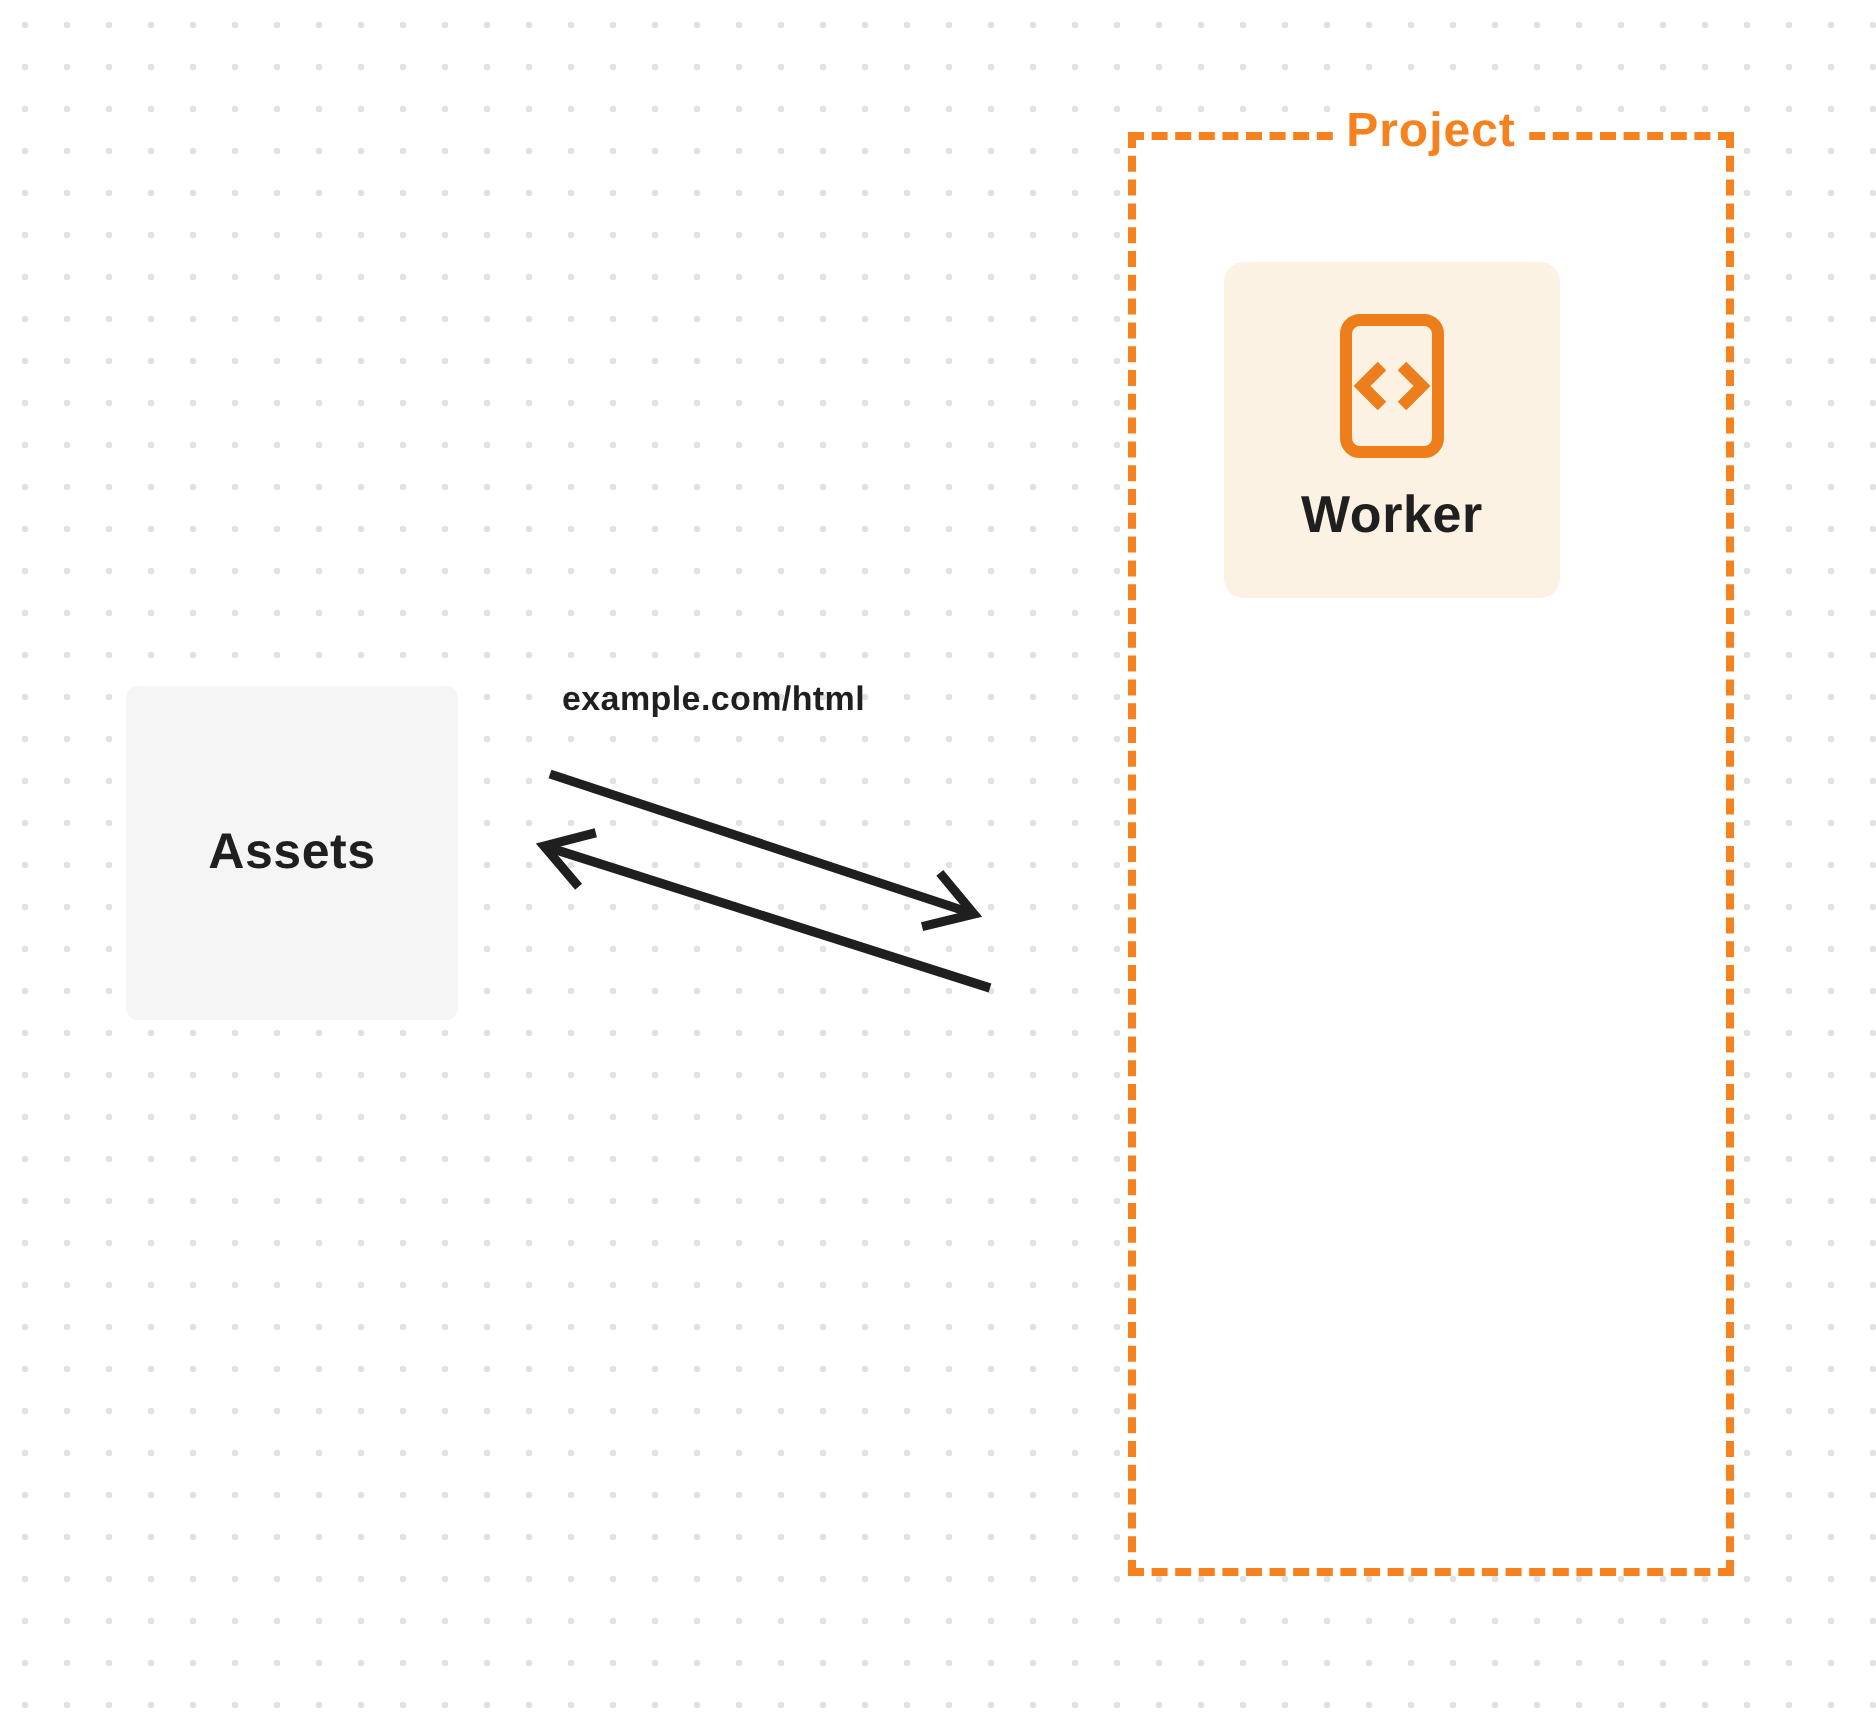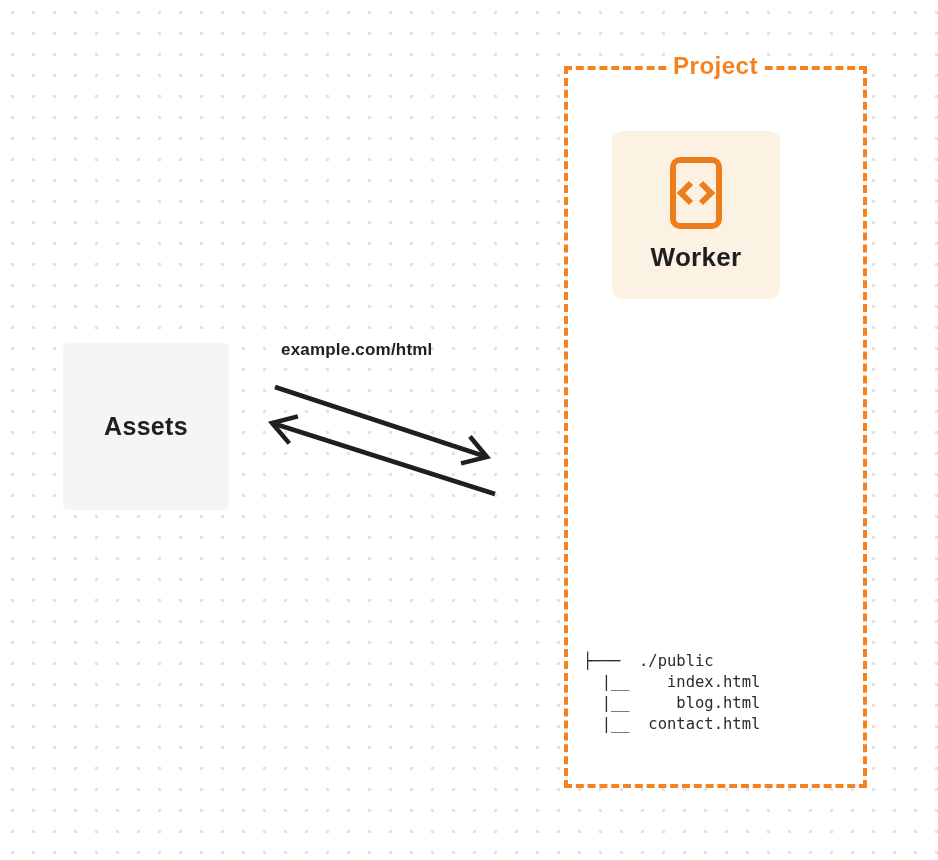--- a/index.html
+++ b/index.html
@@ -79,18 +79,14 @@
       <svg width="52" height="72" viewBox="0 0 52 72">
         <rect x="3" y="3" width="46" height="66" rx="7" fill="none" stroke="currentColor" stroke-width="6"></rect>
         <path d="M21 26 L11 36 L21 46" fill="none" stroke="currentColor" stroke-width="6"></path>
         <path d="M31 26 L41 36 L31 46" fill="none" stroke="currentColor" stroke-width="6"></path>
       </svg>
     </span>
     <span class="card-label">Worker</span>
   </div>
 
 
-  <pre class="file-tree">├───  ./public
-  |__    index.html
-  |__     blog.html
-  |__  contact.html</pre>
 
 </div>
 
 </body></html>

